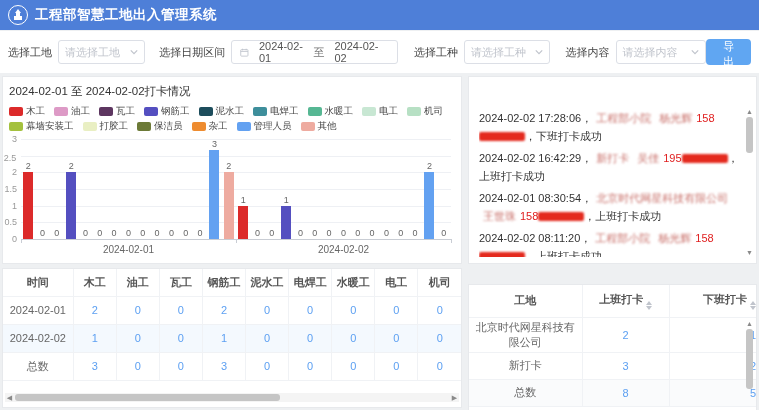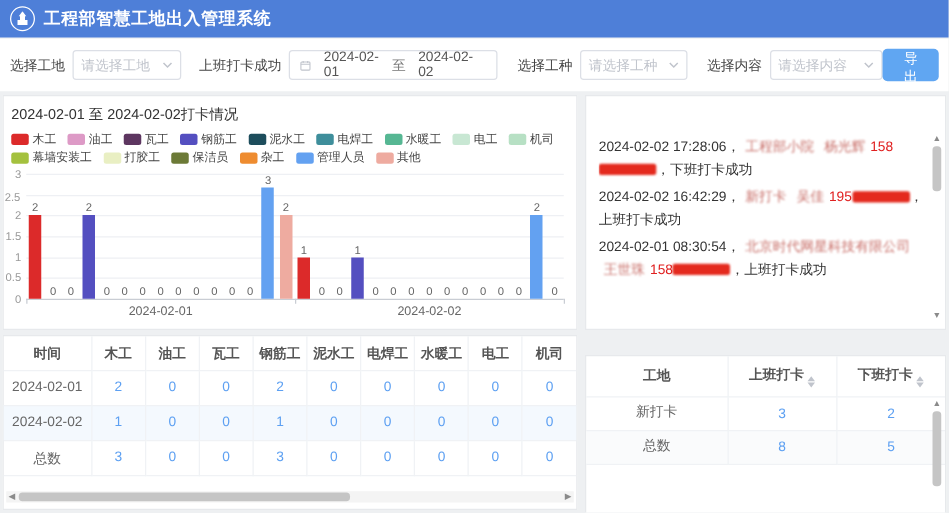--- a/index.html
+++ b/index.html
@@ -74,21 +74,21 @@
   .row-alt { background:#f4f9fe; }
   .row-gray { background:#fafbfc; }
   .hsb { position:absolute; left:2px; right:2px; bottom:5px; height:9px; background:#f4f4f4; }
   .hsb .arr { position:absolute; top:0; width:9px; height:9px; color:#8a8a8a; font-size:7px; text-align:center; line-height:9px; }
   .hsb .thumb { position:absolute; top:1px; height:7px; border-radius:3px; background:#c5c5c5; }
 
   
   .p-sites th, .p-sites td { border-right:1px solid #f0f2f5; border-bottom:1px solid #f0f2f5; text-align:center; }
   .p-sites th { height:32px; }
   .p-sites td { height:27px; }
-  .p-sites th:last-child, .p-sites td:last-child { border-right:none; }
+  .p-sites th:last-child, .p-sites td:last-child { border-right:none;text-align:right; }
   .site-name { color:#666; padding:2px 6px; line-height:15px; }
   .sort { display:inline-flex; flex-direction:column; margin-left:3px; vertical-align:-2px; }
   .sort i { width:0; height:0; border-left:3.5px solid transparent; border-right:3.5px solid transparent; display:block; }
   .sort .up { border-bottom:4px solid #c0c4cc; margin-bottom:1.5px; }
   .sort .dn { border-top:4px solid #c0c4cc; }
 </style>
 </head>
 <body>
 
 <div class="hdr">
@@ -102,21 +102,21 @@
 
 <div class="fbar">
   <span class="flabel">选择工地</span>
   <div class="fsel" style="width:100px">
     <span class="ph">请选择工地</span>
     <svg class="chev" viewBox="0 0 10 10">
         <path d="M1 3 L5 7 L9 3" fill="none" stroke="#c0c4cc" stroke-width="1.5"></path>
       </svg>
   </div>
 
-  <span class="flabel" style="margin-left:14px">上班打卡成功</span>
+  <span class="flabel" style="margin-left:14px">选择日期区间</span>
   <div class="daterange">
     <svg class="cal" viewBox="0 0 12 12">
         <rect x="1" y="2" width="10" height="9" rx="1" fill="none" stroke="#c0c4cc" stroke-width="1.2"></rect>
         <line x1="1" y1="4.5" x2="11" y2="4.5" stroke="#c0c4cc" stroke-width="1.2"></line>
         <line x1="3.5" y1="0.8" x2="3.5" y2="3" stroke="#c0c4cc" stroke-width="1.2"></line>
         <line x1="8.5" y1="0.8" x2="8.5" y2="3" stroke="#c0c4cc" stroke-width="1.2"></line>
       </svg>
     <span class="dval">2024-02-01</span>
     <span class="dto">至</span>
     <span class="dval">2024-02-02</span>
@@ -333,20 +333,21 @@
       <span class="xlab">2024-02-01</span>
       <span class="xlab">2024-02-02</span>
     </div>
 </div>
 
 <div class="panel p-msg">
   <div class="m-list">
       <div class="msg"><span>2024-02-02 17:28:06，</span><span class="m-red">工程部小院</span><span class="m-red">杨光辉</span><span class="m-phone">158</span><span class="redact"></span><span>，下班打卡成功</span></div>
       <div class="msg"><span>2024-02-02 16:42:29，</span><span class="m-red">新打卡</span><span class="m-red">吴佳</span><span class="m-phone">195</span><span class="redact"></span><span>，上班打卡成功</span></div>
       <div class="msg"><span>2024-02-01 08:30:54，</span><span class="m-red">北京时代网星科技有限公司</span><span class="m-red">王世珠</span><span class="m-phone">158</span><span class="redact"></span><span>，上班打卡成功</span></div>
+      <div class="msg"><span>2024-02-02 08:11:20，</span><span class="m-red">工程部小院</span><span class="m-red">杨光辉</span><span class="m-phone">158</span><span class="redact"></span><span>，上班打卡成功</span></div>
     </div>
   <div class="vsb">
     <span class="arr" style="top:0">▲</span>
     <span class="thumb" style="top:10px;height:36px"></span>
     <span class="arr" style="bottom:0">▼</span>
   </div>
 </div>
 
 <div class="panel p-table">
   <table>
@@ -421,20 +422,27 @@
             </span></th>
           <th style="width: 86px;"><span>下班打卡</span><span class="sort">
               <i class="up"></i>
               <i class="dn"></i>
             </span></th>
         </tr>
       </thead>
     <tbody>
         <tr>
           <td>
+            <div class="site-name">北京时代网星科技有限公司</div>
+          </td>
+          <td class="num">2</td>
+          <td class="num">1</td>
+        </tr>
+        <tr>
+          <td>
             <div class="site-name">新打卡</div>
           </td>
           <td class="num">3</td>
           <td class="num">2</td>
         </tr>
         <tr class="row-gray">
           <td>
             <div class="site-name">总数</div>
           </td>
           <td class="num">8</td>

